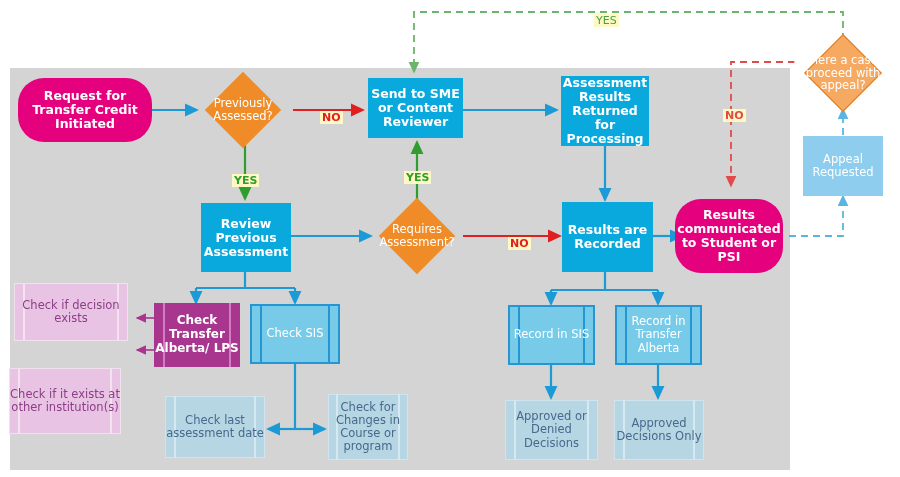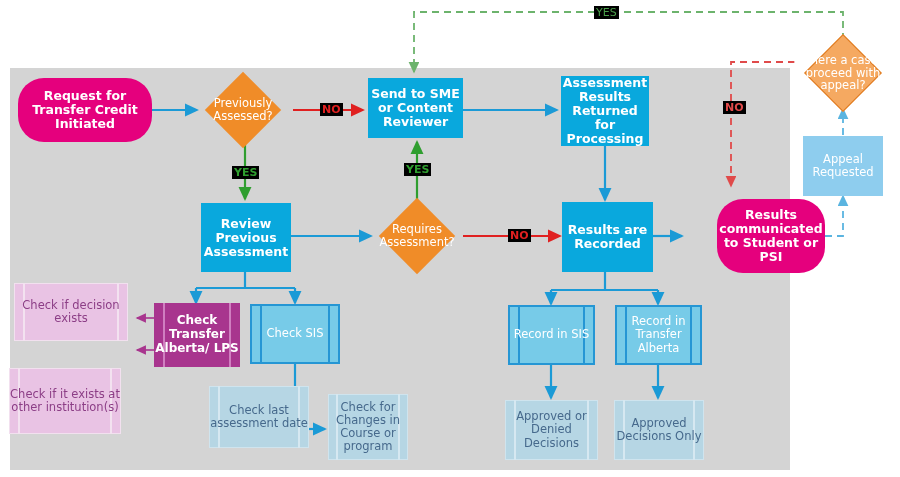--- a/index.html
+++ b/index.html
@@ -58,22 +58,22 @@
 
   
   .pre-paleblue .body{background:#b6d6e4;border:1px solid #cfe4ee;}
   .pre-paleblue .bar{border-left:2px solid #d6e8f1;}
   .pre-paleblue .txt{color:#46698c;}
 
   
   .lightbox{background:#8ecdee;color:#ffffff;font-size:11.5px;}
 
   
-  .elabel{position:absolute;background:#000000;font-size:11px;font-weight:bold;
-          line-height:1;padding:1px 2px;}
+  .elabel{position:absolute;background:#fef9c3;font-size:11px;font-weight:bold;
+          line-height:1;padding:1px 2px;margin-top:8px;}
   .elabel.no{color:#e02020;}
   .elabel.yes{color:#2f9e2f;}
   .elabel.nodash{color:#e04a4a;}
   .elabel.yesdash{color:#4a9e4a;font-weight:normal;}
 </style>
 </head>
 <body>
 
 <div id="stage">
 
@@ -183,21 +183,21 @@
 
   <div class="node diamond" style="left:365px;top:198px;width:104px;height:76px;">
     <div class="dshape" style="width:54px;height:54px;"></div>
     <span class="dlabel">Requires Assessment?</span>
   </div>
 
   <div class="node proc" style="left:562px;top:202px;width:91px;height:70px;">
     <span>Results are Recorded</span>
   </div>
 
-  <div class="node term" style="left:717px;top:199px;width:108px;height:74px;">
+  <div class="node term" style="left:675px;top:199px;width:108px;height:74px;">
     <span>Results communicated to Student or PSI</span>
   </div>
 
   <div class="node diamond pale" style="left:785px;top:36px;width:116px;height:74px;justify-content:center;">
     <div class="dshape" style="width:53px;height:53px;"></div>
     <span class="dlabel">Is there a case to proceed with appeal?</span>
   </div>
 
   <div class="node lightbox" style="left:803px;top:136px;width:80px;height:60px;">
     <span>Appeal Requested</span>
@@ -224,21 +224,21 @@
     <div class="txt">Check Transfer Alberta/ LPS</div>
   </div>
 
   <div class="pre pre-blue" style="left:250px;top:304px;width:90px;height:60px;padding-left:34px;">
     <div class="body"></div>
     <div class="bar" style="left:10px;"></div>
     <div class="bar" style="right:10px;"></div>
     <div class="txt">Check SIS</div>
   </div>
 
-  <div class="pre pre-paleblue" style="left:165px;top:386px;width:100px;height:62px;margin-left:44px;">
+  <div class="pre pre-paleblue" style="left:165px;top:396px;width:100px;height:62px;">
     <div class="body"></div>
     <div class="bar" style="left:9px;"></div>
     <div class="bar" style="right:9px;"></div>
     <div class="txt">Check last assessment date</div>
   </div>
 
   <div class="pre pre-paleblue" style="left:328px;top:394px;width:80px;height:66px;">
     <div class="body"></div>
     <div class="bar" style="left:8px;"></div>
     <div class="bar" style="right:8px;"></div>

